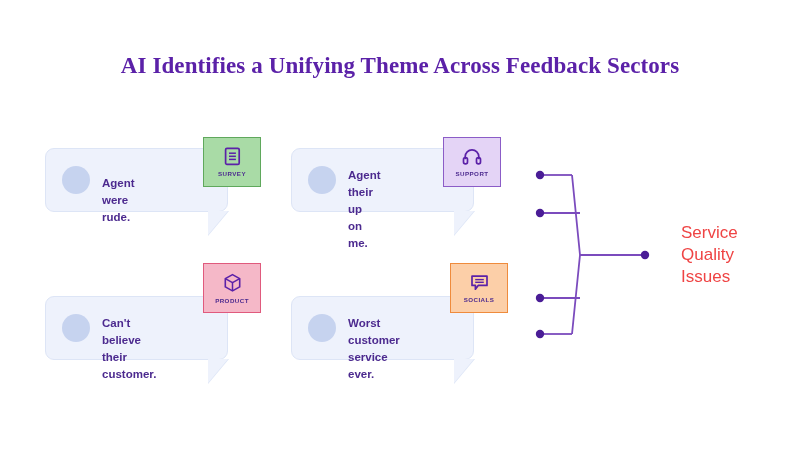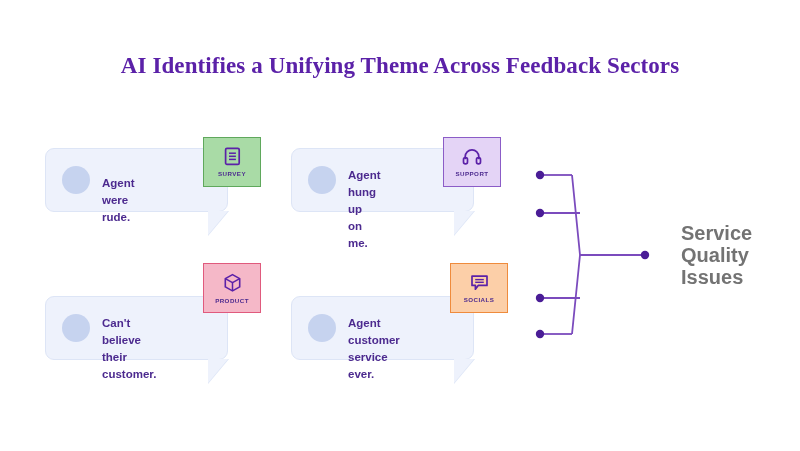--- a/index.html
+++ b/index.html
@@ -108,24 +108,24 @@
     position: absolute;
     left: 520px;
     top: 150px;
   }
   #theme-label {
     position: absolute;
     left: 681px;
     top: 222px;
     width: 100px;
     font-family: "Liberation Sans", sans-serif;
-    font-weight: bold;
-    font-size: 20px;
+    font-weight: normal;
+    font-size: 17px;
     line-height: 22px;
-    color: #737373;
+    color: #ef4444;
     white-space: pre-line;
   }
 </style>
 </head>
 <body>
 
 <div id="canvas">
 
   <div id="page-title">AI Identifies a Unifying Theme Across Feedback Sectors</div>
 
@@ -146,21 +146,21 @@
       </svg>
     </span>
     <span class="badge-label">SURVEY</span>
   </div>
 
   <div class="bubble-group" style="left:291px; top:148px;">
     <div class="bubble" style="width:183px; height:64px;"></div>
     <div class="bubble-tail-border" style="left:163px; top:63px;"></div>
     <div class="bubble-tail" style="left:163px; top:63px;"></div>
     <div class="avatar" style="left:17px; top:18px;"></div>
-    <div class="bubble-text" style="left:57px; top:19px;">Agent hung up
+    <div class="bubble-text" style="left:57px; top:19px;">Agent their up
 on me.</div>
   </div>
   <div class="badge" style="left:443px; top:137px; background:#e4d4f6; border-color:#8b5cc7;">
     <span class="badge-icon">
       <svg width="20" height="18" viewBox="0 0 20 18">
         <path d="M3.2 10.5 V8.6 a6.8 6.8 0 0 1 13.6 0 v1.9" fill="none" stroke="#5b21a8" stroke-width="1.7" stroke-linecap="round"></path>
         <rect x="1.5" y="9.6" width="4" height="6.2" rx="1.9" fill="none" stroke="#5b21a8" stroke-width="1.7"></rect>
         <rect x="14.5" y="9.6" width="4" height="6.2" rx="1.9" fill="none" stroke="#5b21a8" stroke-width="1.7"></rect>
       </svg>
     </span>
@@ -184,21 +184,21 @@
       </svg>
     </span>
     <span class="badge-label">PRODUCT</span>
   </div>
 
   <div class="bubble-group" style="left:291px; top:296px;">
     <div class="bubble" style="width:183px; height:64px;"></div>
     <div class="bubble-tail-border" style="left:163px; top:63px;"></div>
     <div class="bubble-tail" style="left:163px; top:63px;"></div>
     <div class="avatar" style="left:17px; top:18px;"></div>
-    <div class="bubble-text" style="left:57px; top:19px;">Agent customer
+    <div class="bubble-text" style="left:57px; top:19px;">Worst customer
 service ever.</div>
   </div>
   <div class="badge" style="left:450px; top:263px; background:#fccfa8; border-color:#ef8b3c;">
     <span class="badge-icon">
       <svg width="19" height="18" viewBox="0 0 19 18">
         <path d="M2 2.2 H17 V11.4 H8.2 L5.4 15.2 V11.4 H2 Z" fill="none" stroke="#5b21a8" stroke-width="1.7" stroke-linejoin="round"></path>
         <line x1="5.2" y1="5.6" x2="13.8" y2="5.6" stroke="#5b21a8" stroke-width="1.4"></line>
         <line x1="5.2" y1="8.3" x2="13.8" y2="8.3" stroke="#5b21a8" stroke-width="1.4"></line>
       </svg>
     </span>

